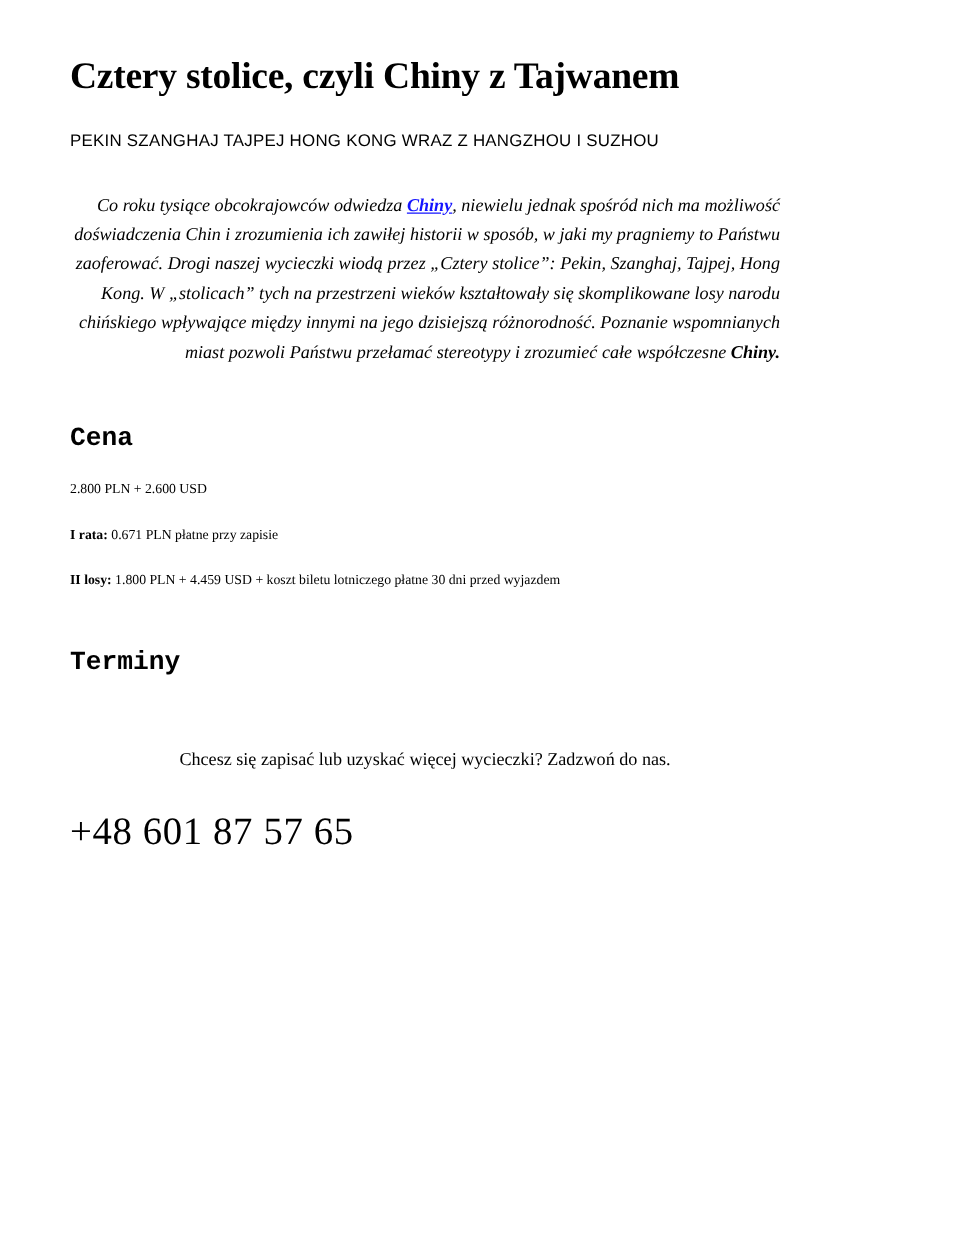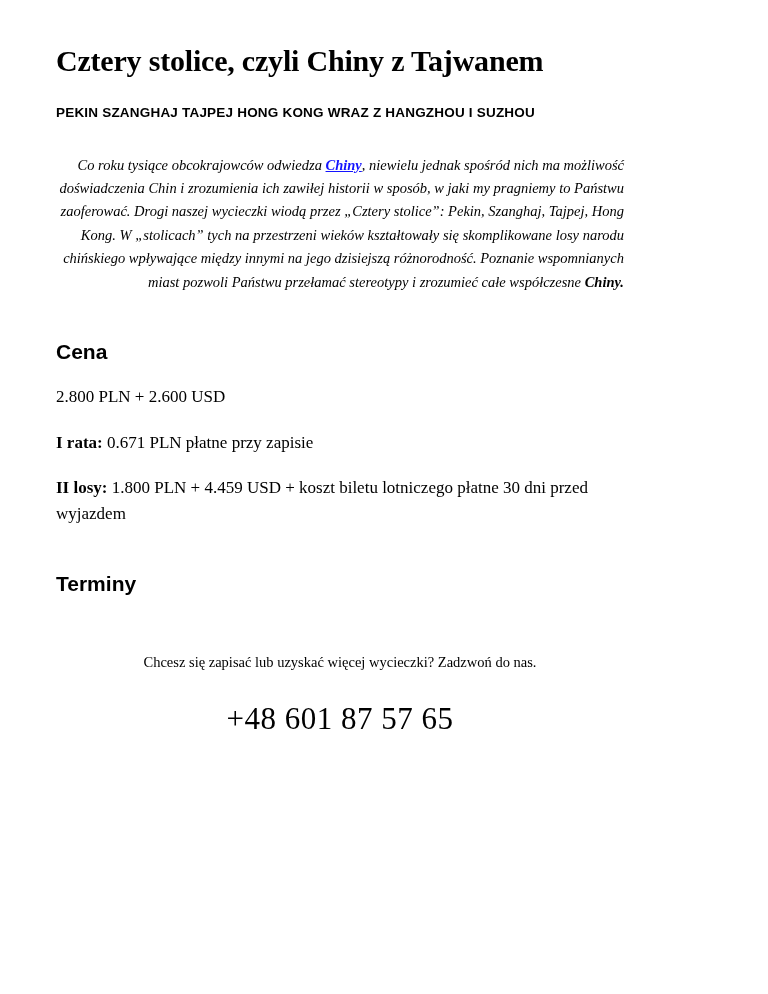--- a/index.html
+++ b/index.html
@@ -24,21 +24,21 @@
     font-family: "Liberation Serif", serif;
     font-size: 30px;
     font-weight: bold;
     line-height: 1.15;
     margin: 0 0 0 0;
     letter-spacing: -0.2px;
   }
   .subtitle {
     font-family: "Liberation Sans", sans-serif;
     font-size: 13.5px;
-    font-weight: bold;
+    font-weight: normal;
     letter-spacing: 0.2px;
     margin: 26px 0 0 0;
     color: #000;
   }
   .intro {
     font-family: "Liberation Serif", serif;
     font-style: italic;
     font-size: 14.5px;
     line-height: 1.62;
     margin: 34px 0 0 0;
@@ -48,28 +48,28 @@
   .intro a.link {
     color: #1414ff;
     text-decoration: underline;
     font-weight: bold;
     font-style: italic;
   }
   .intro .bold {
     font-weight: bold;
   }
   h2.section {
-    font-family: Liberation Sans, sans-serif;
+    font-family: Liberation Mono, monospace;
     font-size: 21px;
     font-weight: bold;
     margin: 46px 0 0 0;
   }
   .para {
     font-family: "Liberation Serif", serif;
-    font-size: 17px;
+    font-size: 11px;
     line-height: 1.5;
     margin: 20px 0 0 0;
   }
   .para .lbl {
     font-weight: bold;
   }
   .term {
     font-family: "Liberation Serif", serif;
     font-size: 14.5px;
     line-height: 1.5;
@@ -80,21 +80,20 @@
   }
   .cta {
     font-family: "Liberation Serif", serif;
     font-size: 14.5px;
     text-align: center;
     margin: 58px 0 0 0;
   }
   .phone {
     font-family: "Liberation Serif", serif;
     font-size: 31px;
-    text-align: center;
     margin: 30px 0 0 0;
     letter-spacing: 0.5px;
   }
 </style>
 </head>
 <body>
 
 <div class="page">
 
   <h1 class="doc-title">Cztery stolice, czyli Chiny z Tajwanem</h1>

